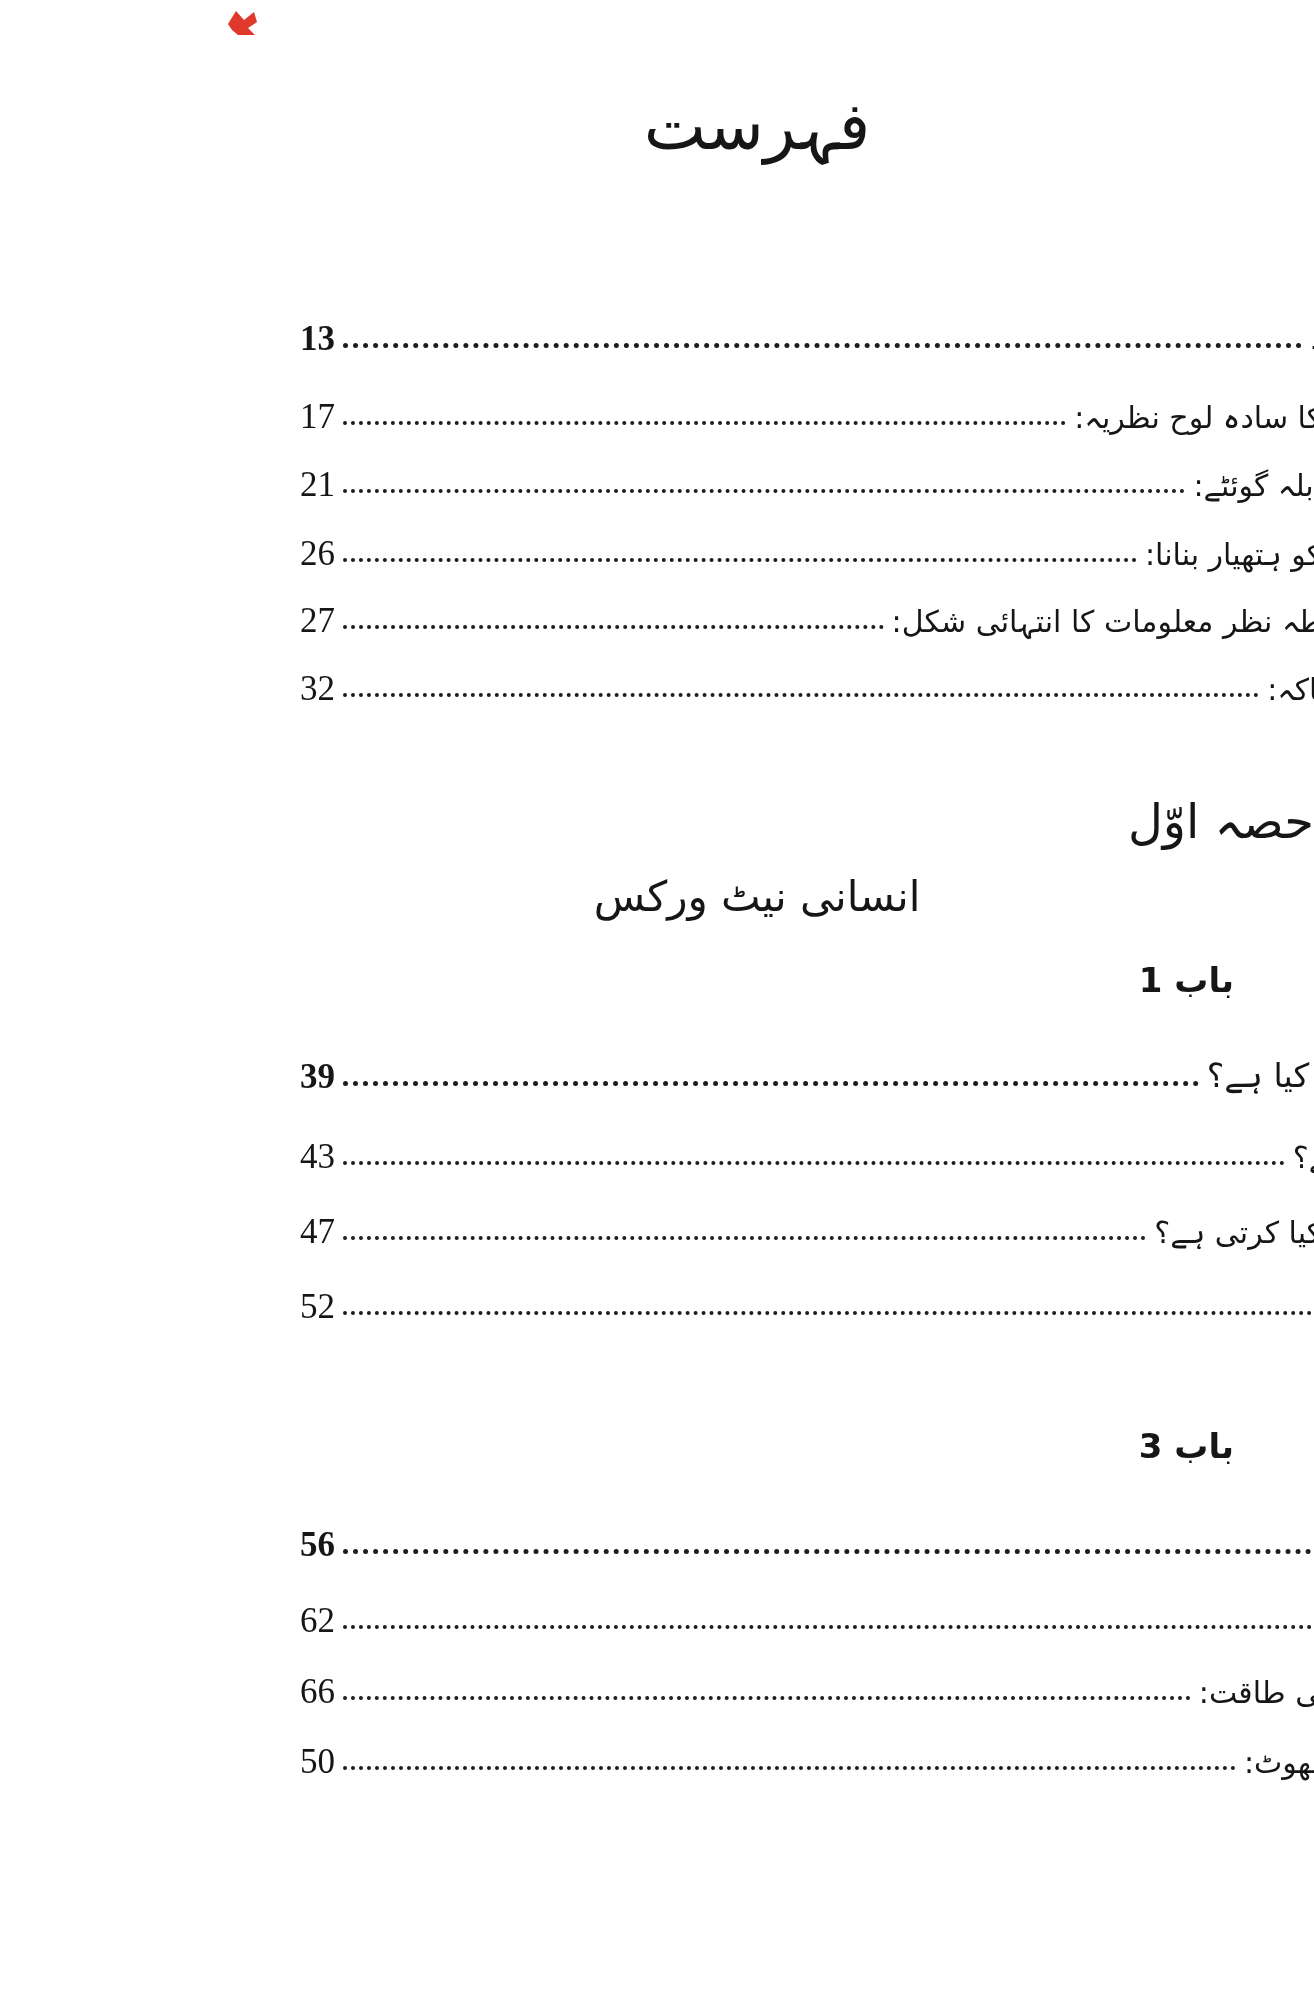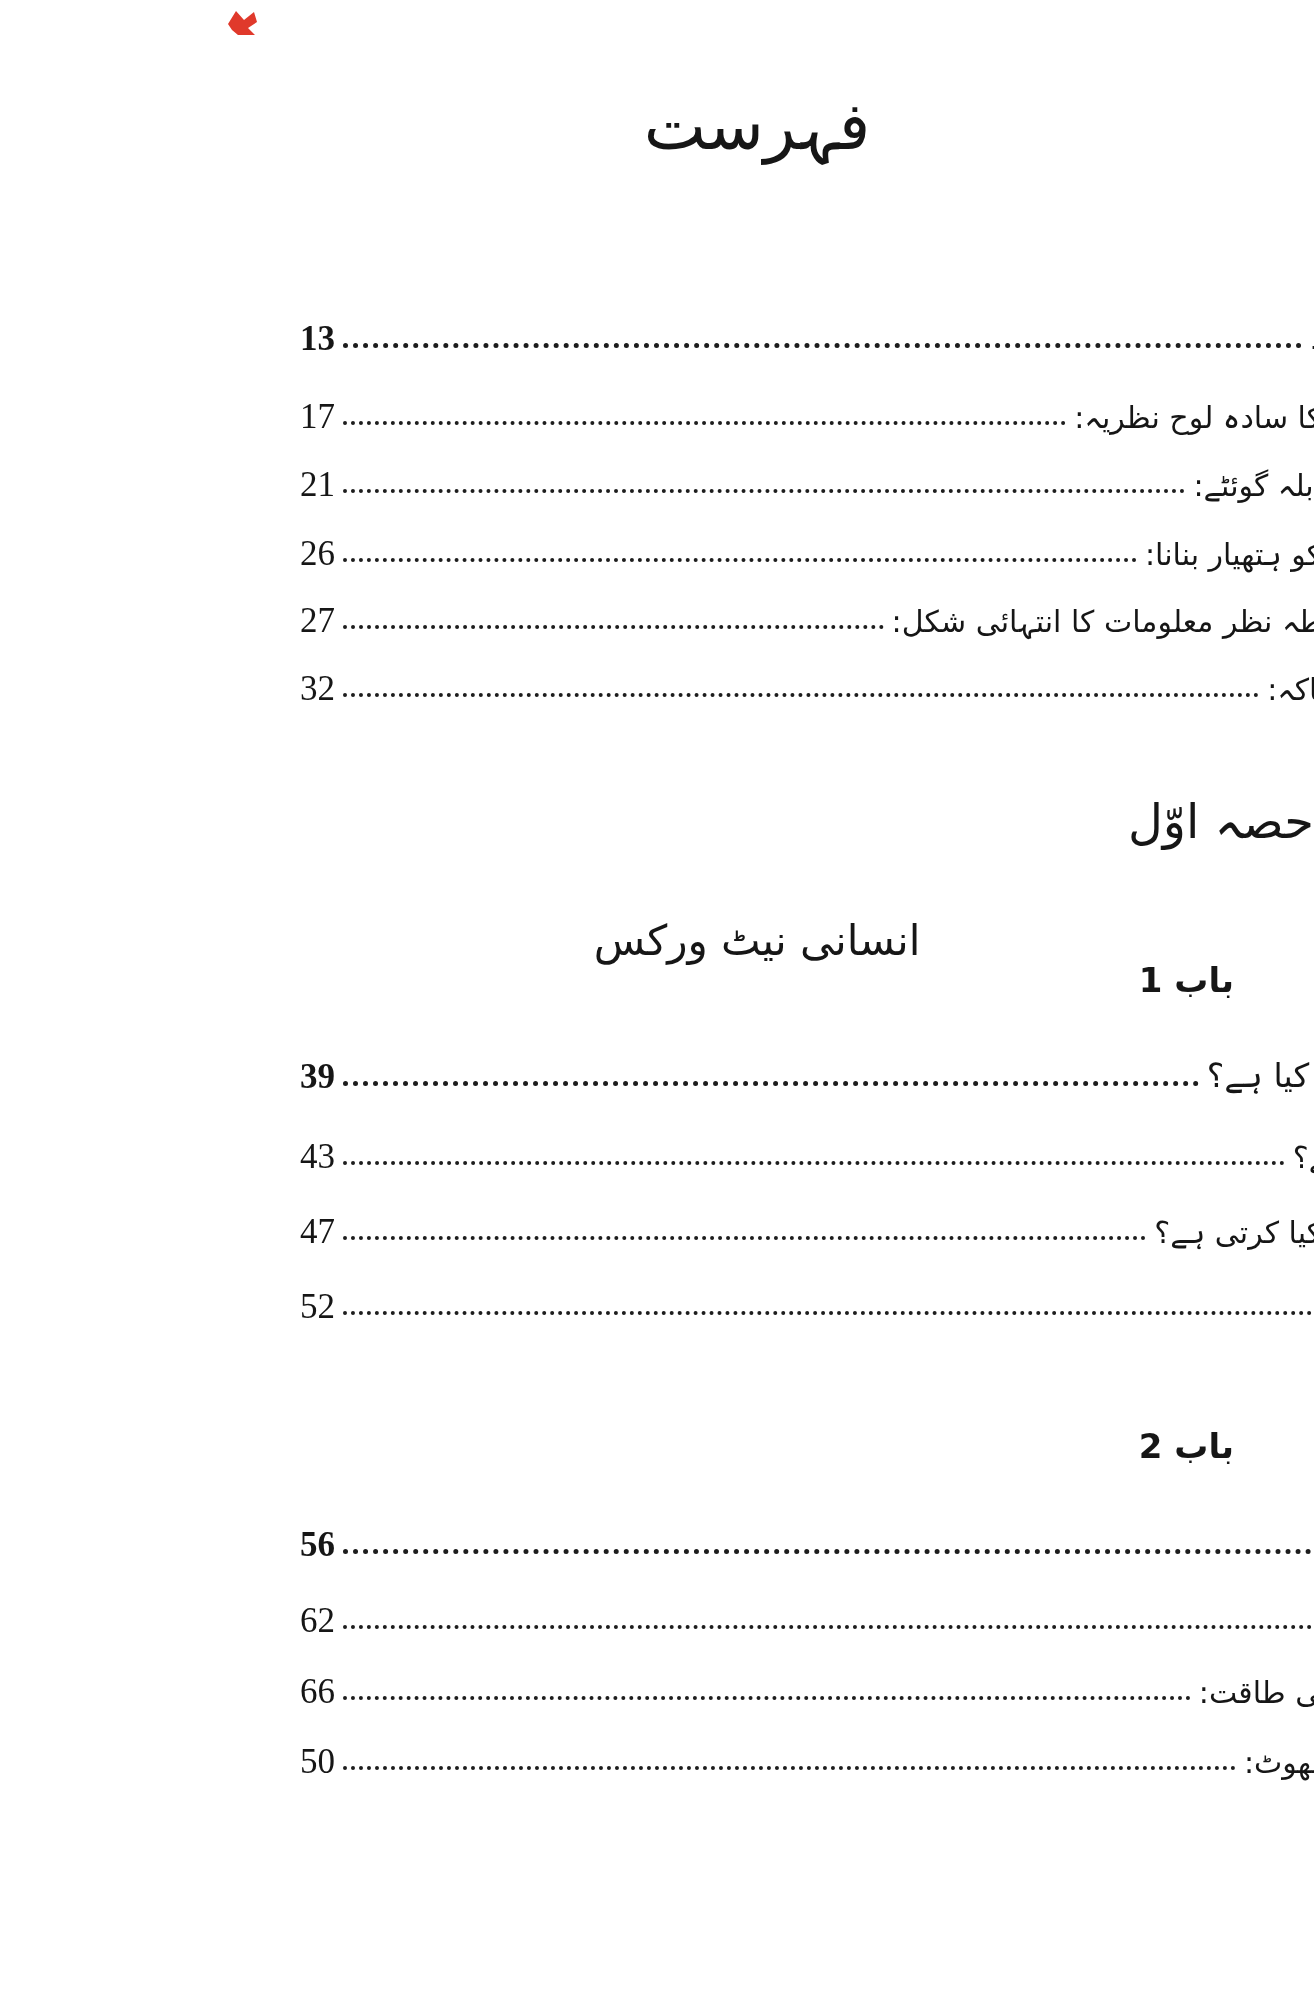--- a/index.html
+++ b/index.html
@@ -82,21 +82,20 @@
     font-weight: 500;
   }
   .part-subtitle {
     position: absolute;
     top: 872px;
     left: 0;
     width: 100%;
     text-align: center;
     font-size: 42px;
     font-weight: 500;
-    margin-top: 44px;
   }
   .chapter-heading {
     position: absolute;
     right: 80px;
     font-size: 34px;
     font-weight: 700;
     direction: rtl;
     white-space: nowrap;
   }
   
@@ -185,21 +184,21 @@
     <span class="label">معلومات کیا کرتی ہے؟</span>
     <span class="dots"></span>
     <span class="pagenum">47</span>
   </div>
 
   <div class="toc-row r-c1-2">
     <span class="dots"></span>
     <span class="pagenum">52</span>
   </div>
 
-  <div class="chapter-heading h-ch2">باب 2</div>
+  <div class="chapter-heading h-ch2">باب 3</div>
 
   <div class="toc-row bold r-c2-main">
     <span class="dots"></span>
     <span class="pagenum">56</span>
   </div>
 
   <div class="toc-row r-c2-0">
     <span class="dots"></span>
     <span class="pagenum">62</span>
   </div>

